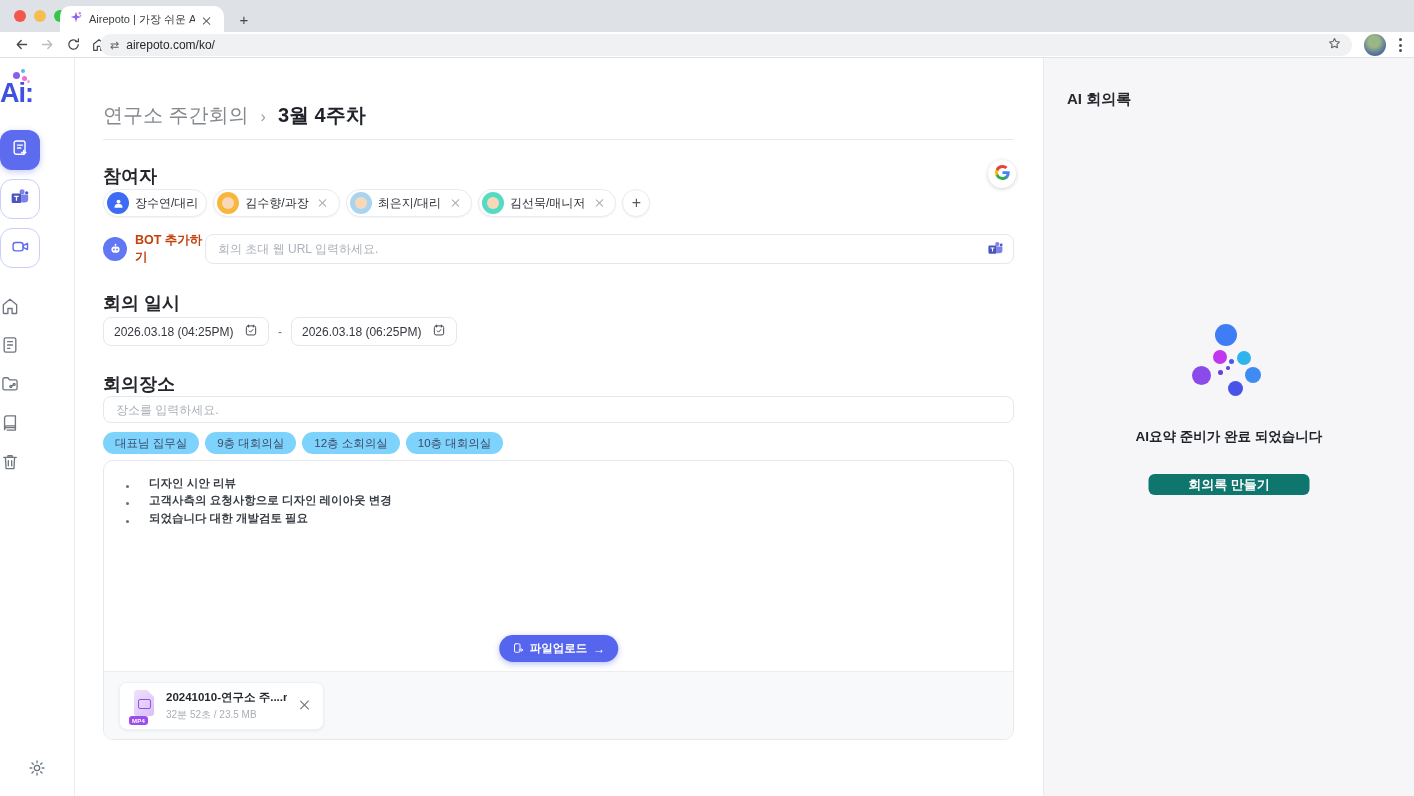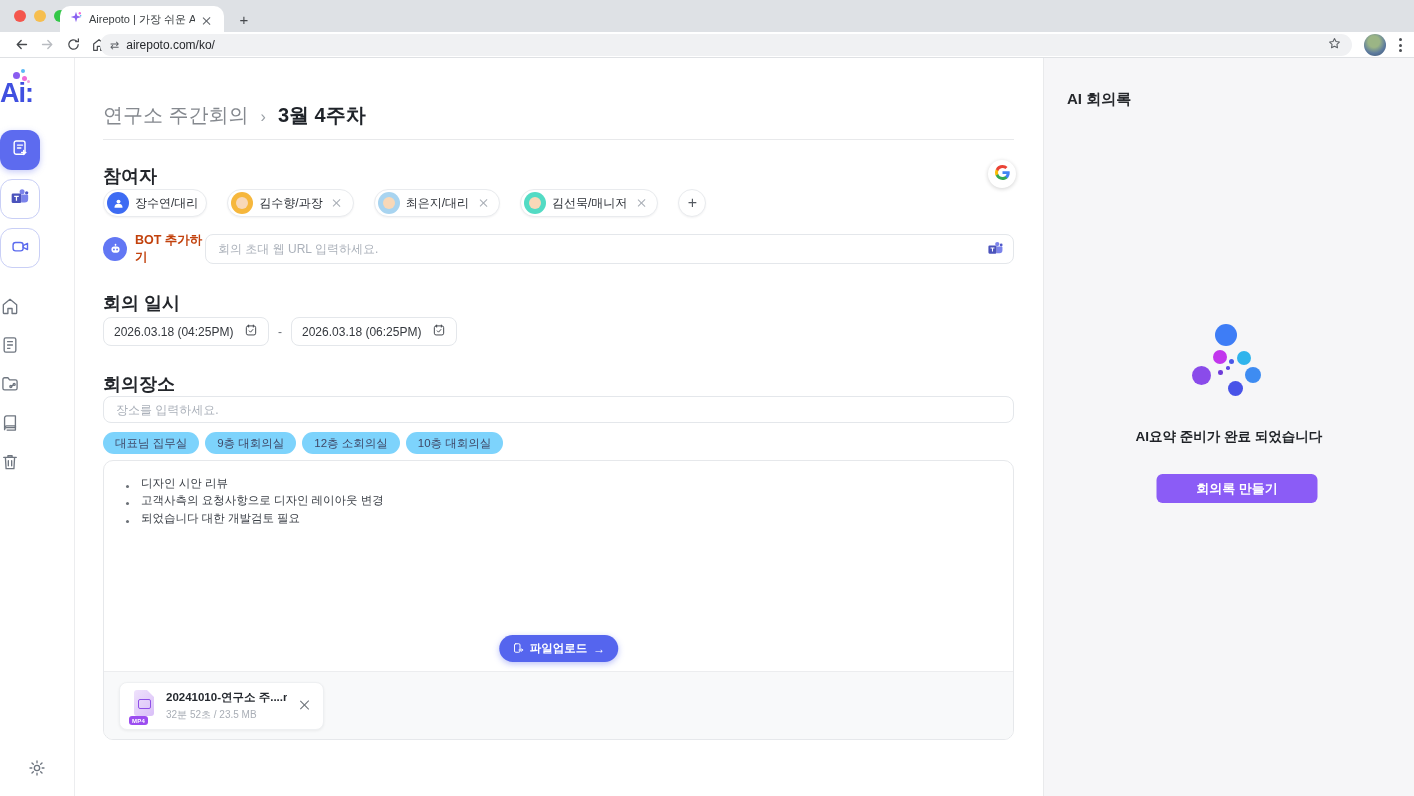--- a/index.html
+++ b/index.html
@@ -52,21 +52,21 @@
 
   
   .content { width:968px; flex:none; position:relative; padding:0 29px 0 28px; }
   .title-row { padding-top:44px; display:flex; align-items:baseline; gap:12px; }
   .bc-parent { font-size:20px; color:#85898F; }
   .bc-chev { font-size:16px; color:#9AA0A6; }
   .bc-current { font-size:20px; font-weight:bold; color:#1F2329; }
   .divider { margin-top:10px; border-top:1px solid #E8E9EB; }
   .sec-label { display:block; font-size:18px; font-weight:bold; color:#23262B; height:15px; }
   .lbl-participants { margin-top:24px; }
-  .chips { margin-top:10px; display:flex; align-items:center; gap:20px; height:28px; }
+  .chips { margin-top:10px; display:flex; align-items:center; gap:6px; height:28px; }
   .chip { display:inline-flex; align-items:center; gap:6px; height:28px; padding:3px 8px 3px 3px;
     background:#fff; border:1px solid #E9EBEE; border-radius:14px; box-shadow:0 1px 2px rgba(16,24,40,.05); }
   .chip-avatar { width:22px; height:22px; border-radius:50%; flex:none; display:flex; align-items:center; justify-content:center; }
   .av-blue { background:#3D6BF3; }
   .av-emoji { position:relative; }
   .av-emoji::after { content:""; width:12px; height:12px; border-radius:50%; background:#F8D8B8; }
   .av-orange{ background:#F6B73C; } .av-sky{ background:#A8D4F0; } .av-teal{ background:#53DBC4; }
   .chip-name { font-size:12px; color:#2B2F36; }
   .chip-x { margin:0 3px; }
   .chip-x .xglyph::before,.chip-x .xglyph::after { background:#A7ADB5; }
@@ -92,21 +92,21 @@
   .date-sep { font-size:12px; color:#6B7077; }
   .lbl-location { margin-top:26px; }
   .loc-input { margin-top:9px; height:27px; }
   .tags { margin-top:9px; display:flex; gap:6px; }
   .tag { height:22px; padding:0 12px; border-radius:11px; background:#7dd3fc; color:#3F4766;
     font-size:11.5px; display:flex; align-items:center; }
   .lbl-notes { margin-top:19px; }
   .notes-card { margin-top:6px; height:280px; border:1px solid #E6E8EB; border-radius:10px;
     background:#fff; position:relative; overflow:hidden; }
   .bullets { padding:16px 20px 0 22px; }
-  .bullet-line { display:flex; align-items:center; gap:12px; margin-bottom:3.5px; }
+  .bullet-line { display:flex; align-items:center; gap:20px; margin-bottom:3.5px;font-weight:bold; }
   .bullet-dot { width:3px; height:3px; border-radius:50%; background:#6B7077; margin-top:5.5px; flex:none; }
   .bullet-text { font-size:11.5px; color:#383D44; line-height:1.2; }
   .upload-btn { position:absolute; left:50%; transform:translateX(-50%); bottom:77px; height:27px;
     padding:0 13px; border-radius:14px; background:#5565EE; color:#fff; font-size:11.5px; font-weight:bold;
     display:flex; align-items:center; gap:6px; box-shadow:0 2px 6px rgba(85,101,238,.4); }
   .upload-arrow { font-size:12px; font-weight:normal; }
   .notes-footer { position:absolute; left:0; right:0; bottom:0; height:68px; background:#F8F9FA;
     border-top:1px solid #ECEDEF; }
   .file-card { position:absolute; left:15px; top:10px; width:205px; height:48px; background:#fff;
     border:1px solid #EEF0F2; border-radius:8px; box-shadow:0 1px 3px rgba(0,0,0,.06);
@@ -136,23 +136,23 @@
   .b2 { width:14px; height:14px; background:#C236ED; left:49px; top:30px; }
   .b3 { width:14px; height:14px; background:#30B4EC; left:73px; top:31px; }
   .b4 { width:5px;  height:5px;  background:#4A57E8; left:65px; top:39px; }
   .b5 { width:19px; height:19px; background:#8A4BEA; left:28px; top:46px; }
   .b6 { width:4.5px;height:4.5px;background:#6E3BD9; left:54px; top:50px; }
   .b7 { width:3.5px;height:3.5px;background:#5E49E6; left:62px; top:46px; }
   .b8 { width:16px; height:16px; background:#3E8CF2; left:81px; top:47px; }
   .b9 { width:15px; height:15px; background:#4853E8; left:64px; top:61px; }
   .panel-status { position:absolute; top:370px; left:0; right:0; text-align:center;
     font-size:13.5px; font-weight:bold; color:#1E2126; }
-  .panel-cta { position:absolute; top:416px; left:50%; transform:translateX(-50%); width:161px; height:29px;
-    background:#8b5cf6; border-radius:6px; color:#fff; font-size:13px; font-weight:bold;
-    display:flex; align-items:center; justify-content:center;margin-left:8px; }
+  .panel-cta { position:absolute; top:416px; left:50%; transform:translateX(-50%); width:161px; height:21px;
+    background:#0f766e; border-radius:6px; color:#fff; font-size:13px; font-weight:bold;
+    display:flex; align-items:center; justify-content:center; }
 </style>
 </head>
 <body>
 
 <div class="tabstrip">
   <div class="traffic">
     <span class="light red"></span>
     <span class="light yellow"></span>
     <span class="light green"></span>
   </div>

